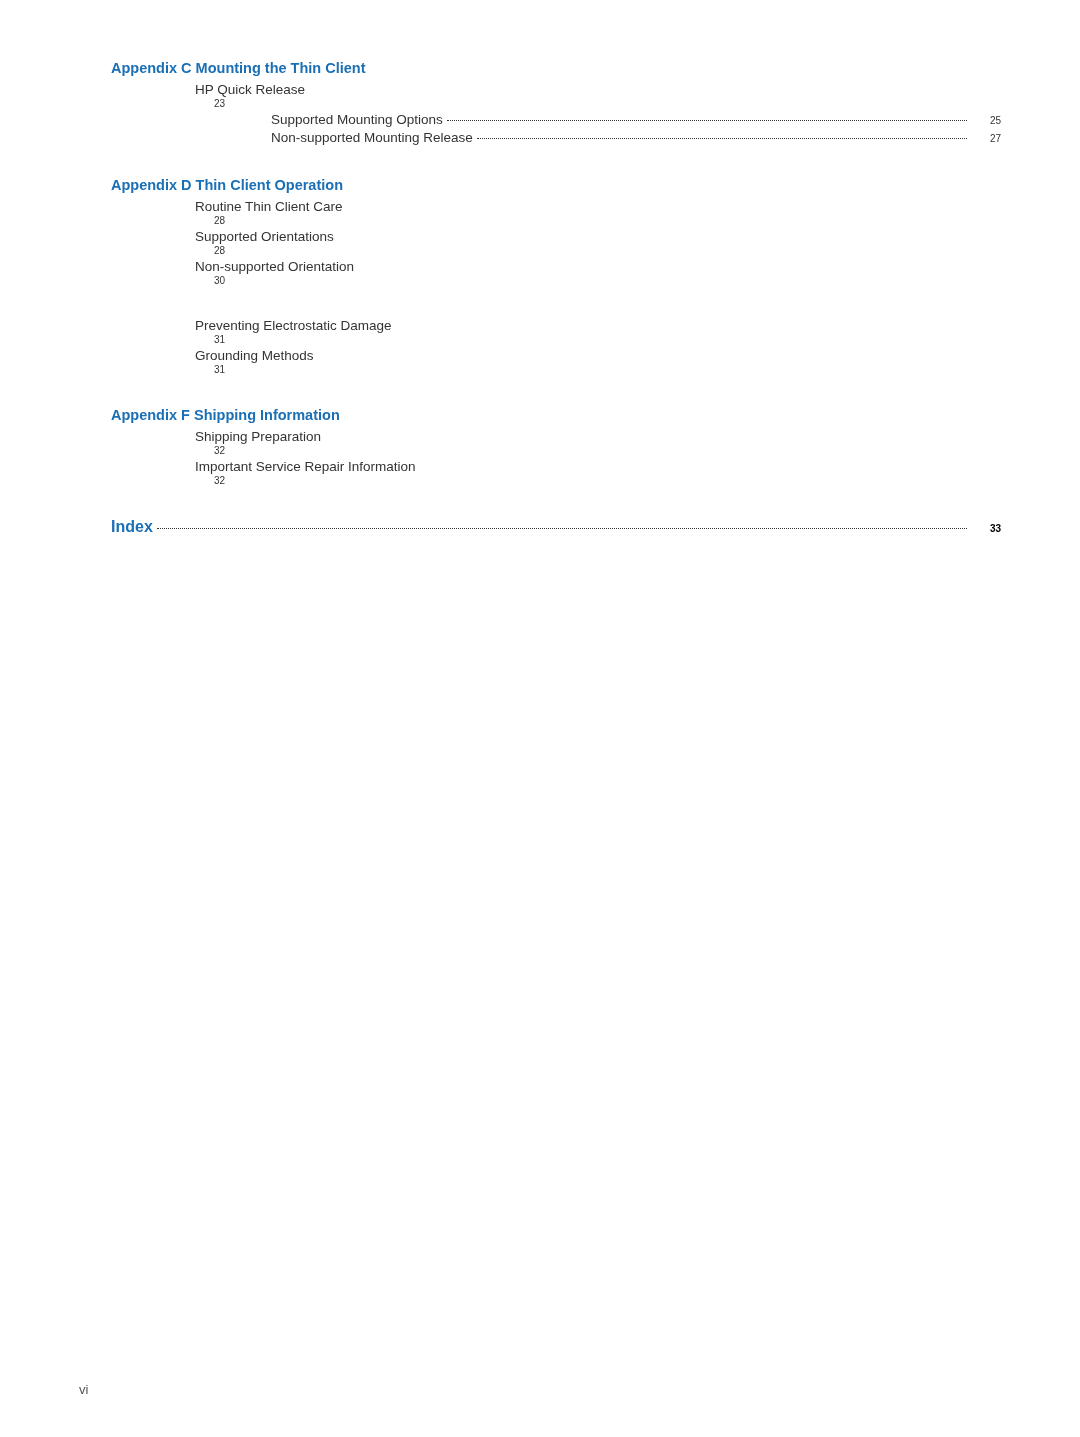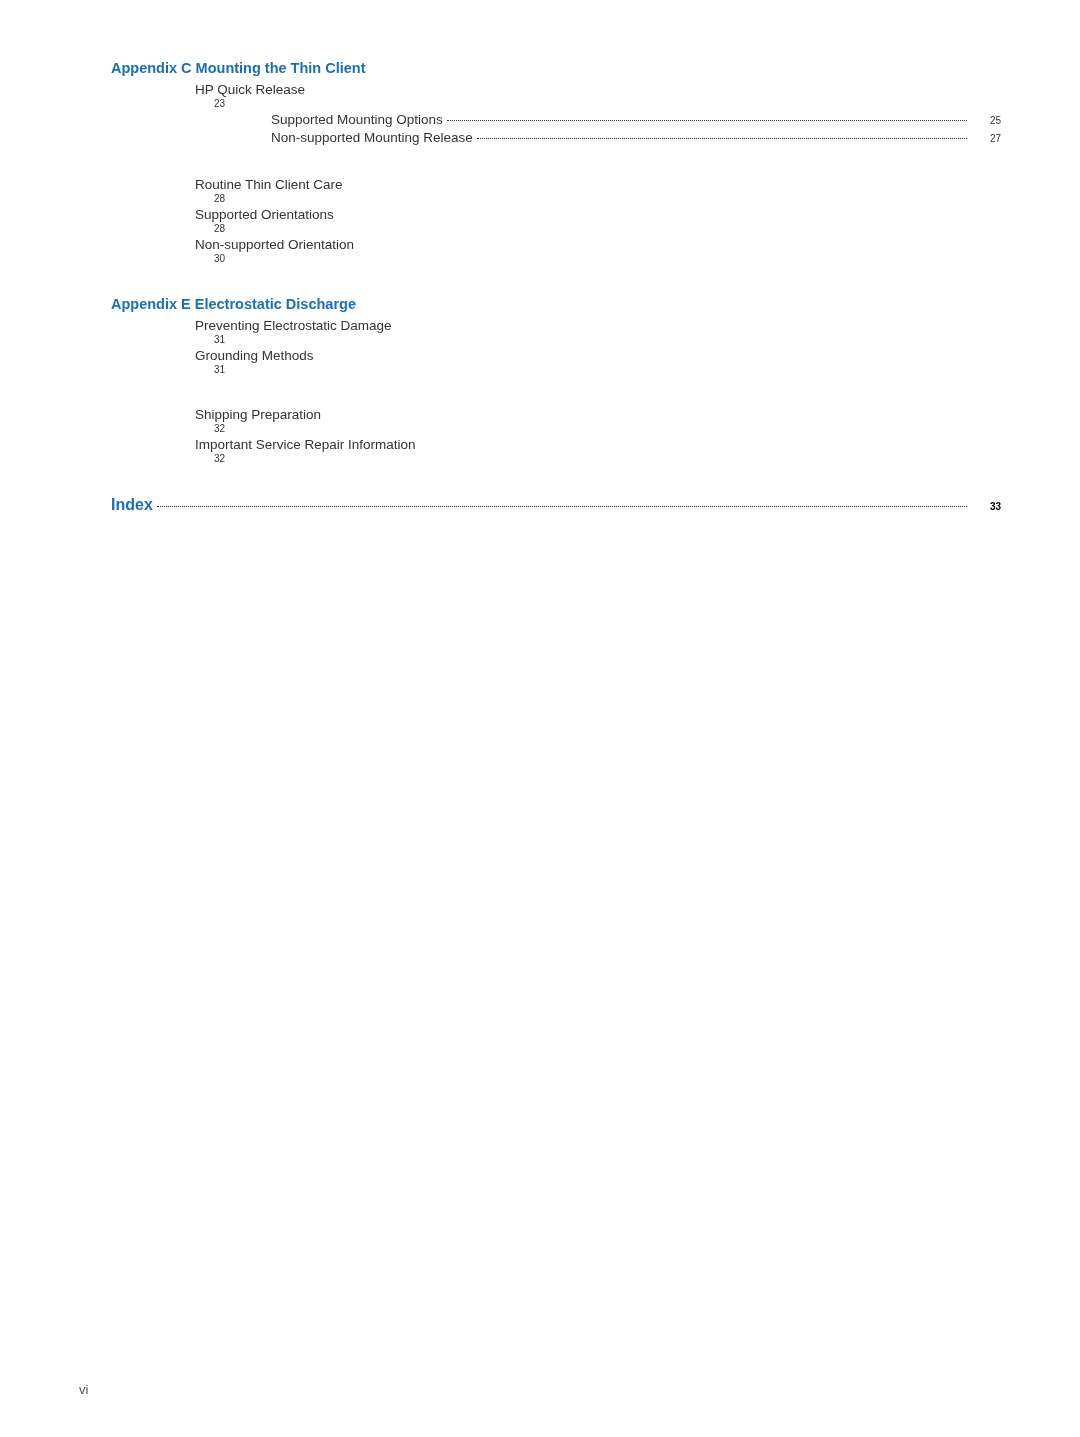--- a/index.html
+++ b/index.html
@@ -115,52 +115,53 @@
       <span class="toc-page">25</span>
     </div>
     <div class="toc-entry indent-2">
       <span class="toc-label">Non-supported Mounting Release</span>
       <span class="toc-dots"></span>
       <span class="toc-page">27</span>
     </div>
   </div>
 
   <div class="toc-section">
+    <div class="section-heading">Appendix D  Thin Client Operation</div>
     <div class="toc-entry indent-1">
       <span class="toc-label">Routine Thin Client Care</span>
       <span class="toc-dots"></span>
       <span class="toc-page">28</span>
     </div>
     <div class="toc-entry indent-1">
       <span class="toc-label">Supported Orientations</span>
       <span class="toc-dots"></span>
       <span class="toc-page">28</span>
     </div>
     <div class="toc-entry indent-1">
       <span class="toc-label">Non-supported Orientation</span>
       <span class="toc-dots"></span>
       <span class="toc-page">30</span>
     </div>
   </div>
 
   <div class="toc-section">
-    <div class="section-heading">Appendix E  Electrostatic Discharge</div>
     <div class="toc-entry indent-1">
       <span class="toc-label">Preventing Electrostatic Damage</span>
       <span class="toc-dots"></span>
       <span class="toc-page">31</span>
     </div>
     <div class="toc-entry indent-1">
       <span class="toc-label">Grounding Methods</span>
       <span class="toc-dots"></span>
       <span class="toc-page">31</span>
     </div>
   </div>
 
   <div class="toc-section">
+    <div class="section-heading">Appendix F  Shipping Information</div>
     <div class="toc-entry indent-1">
       <span class="toc-label">Shipping Preparation</span>
       <span class="toc-dots"></span>
       <span class="toc-page">32</span>
     </div>
     <div class="toc-entry indent-1">
       <span class="toc-label">Important Service Repair Information</span>
       <span class="toc-dots"></span>
       <span class="toc-page">32</span>
     </div>

